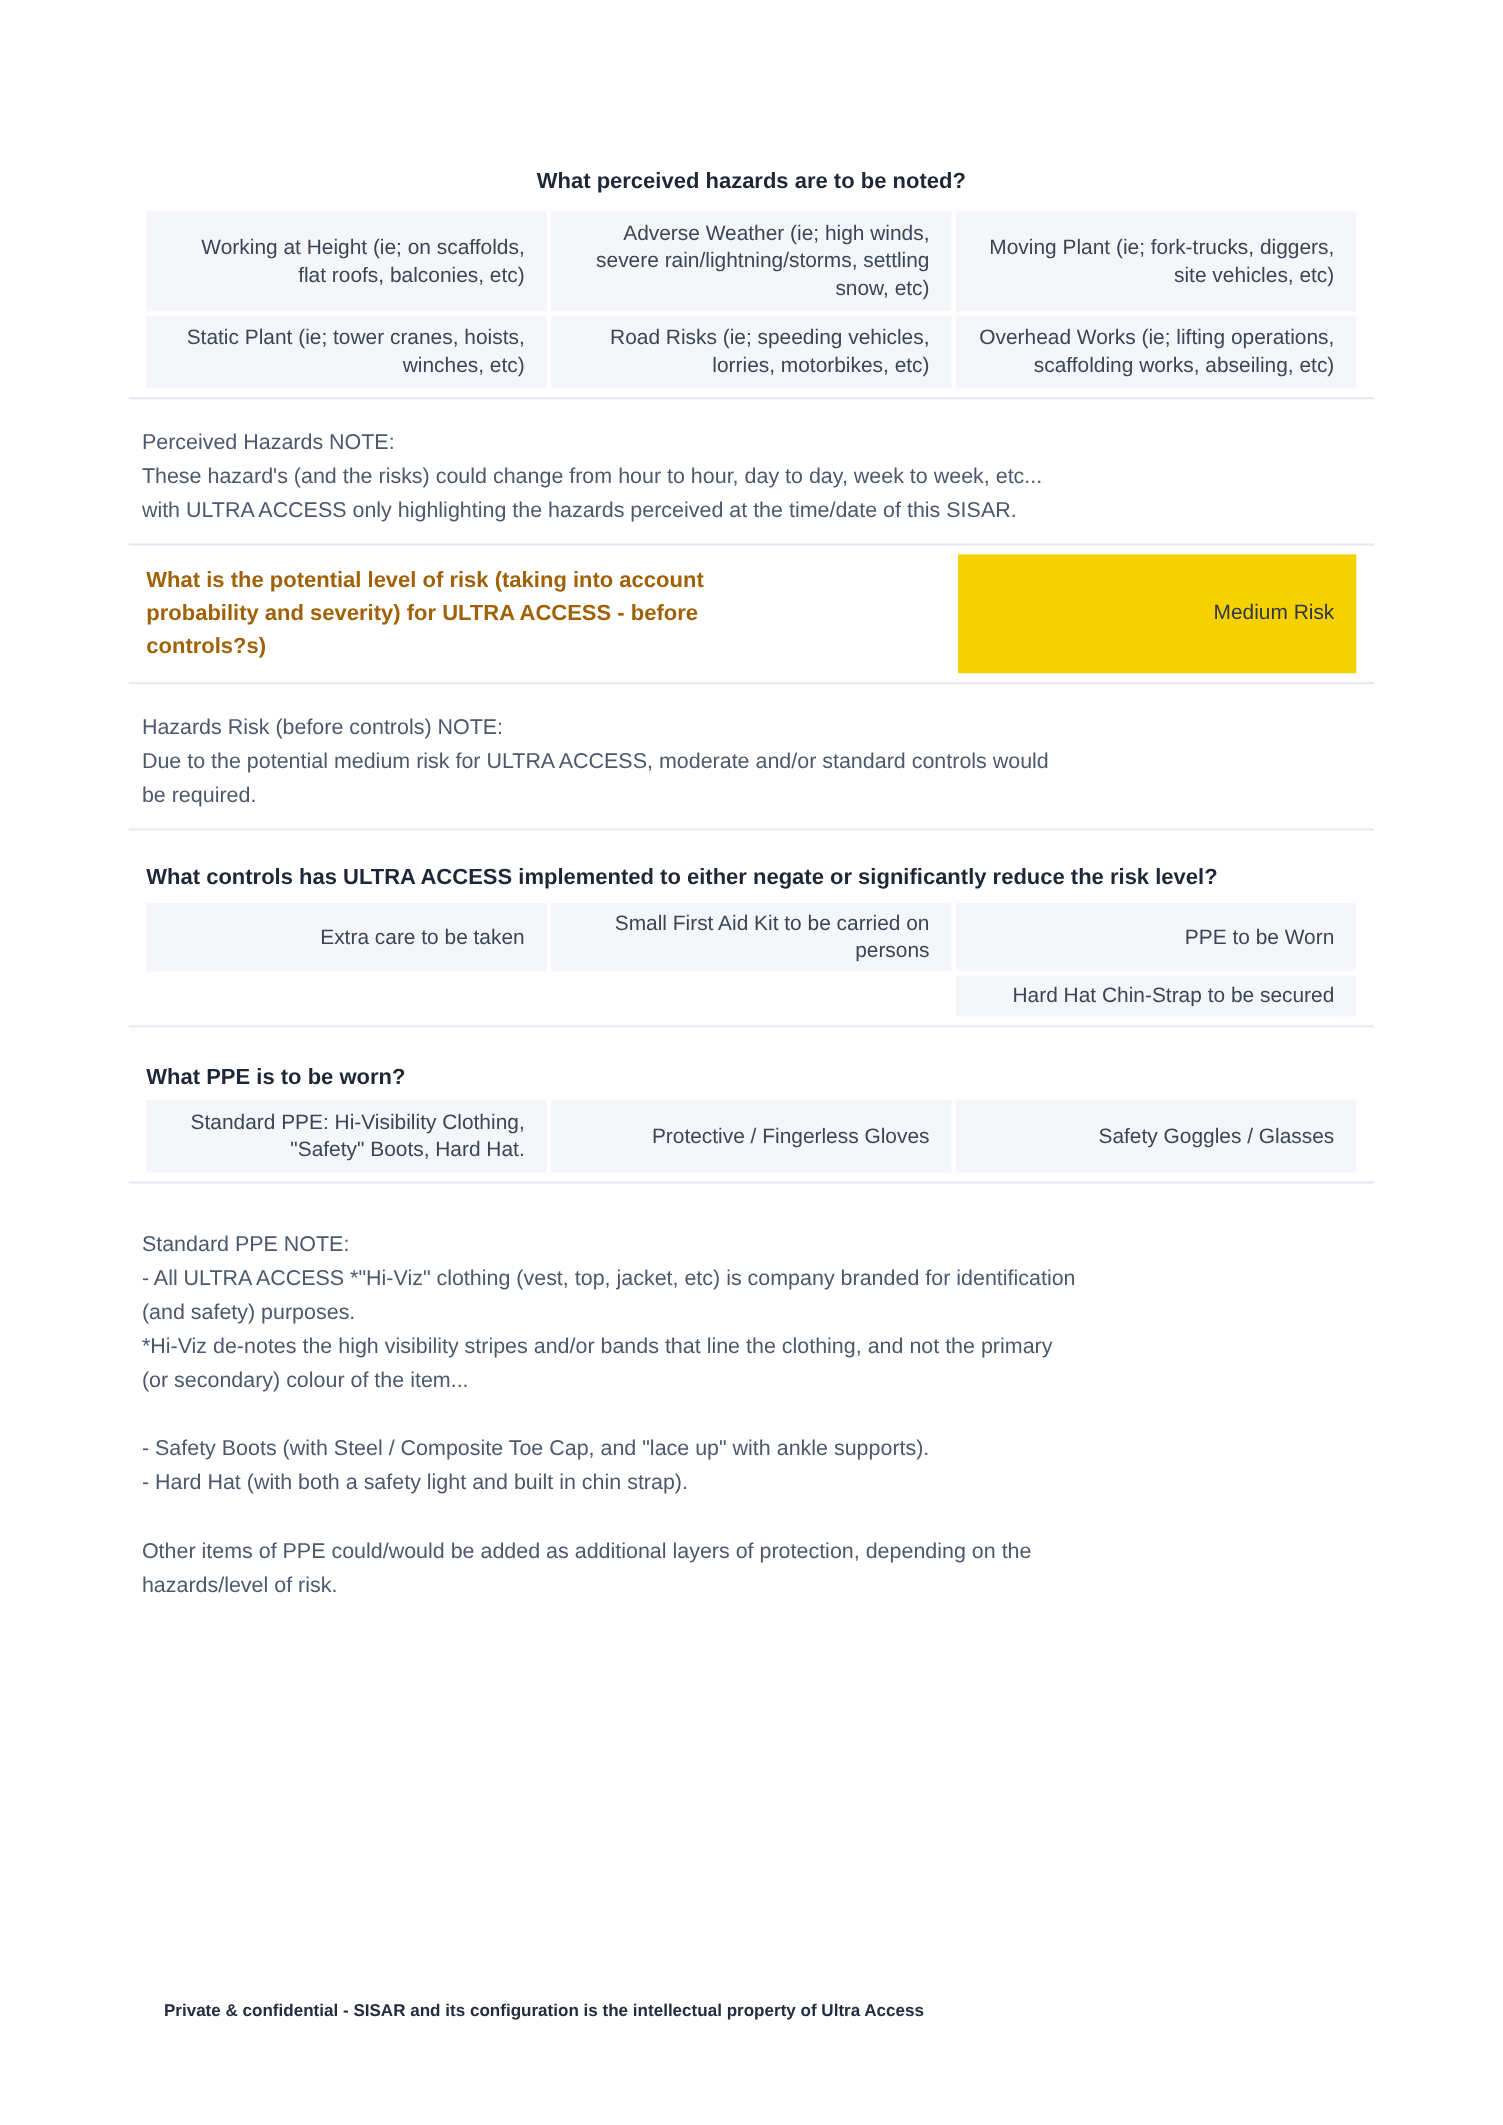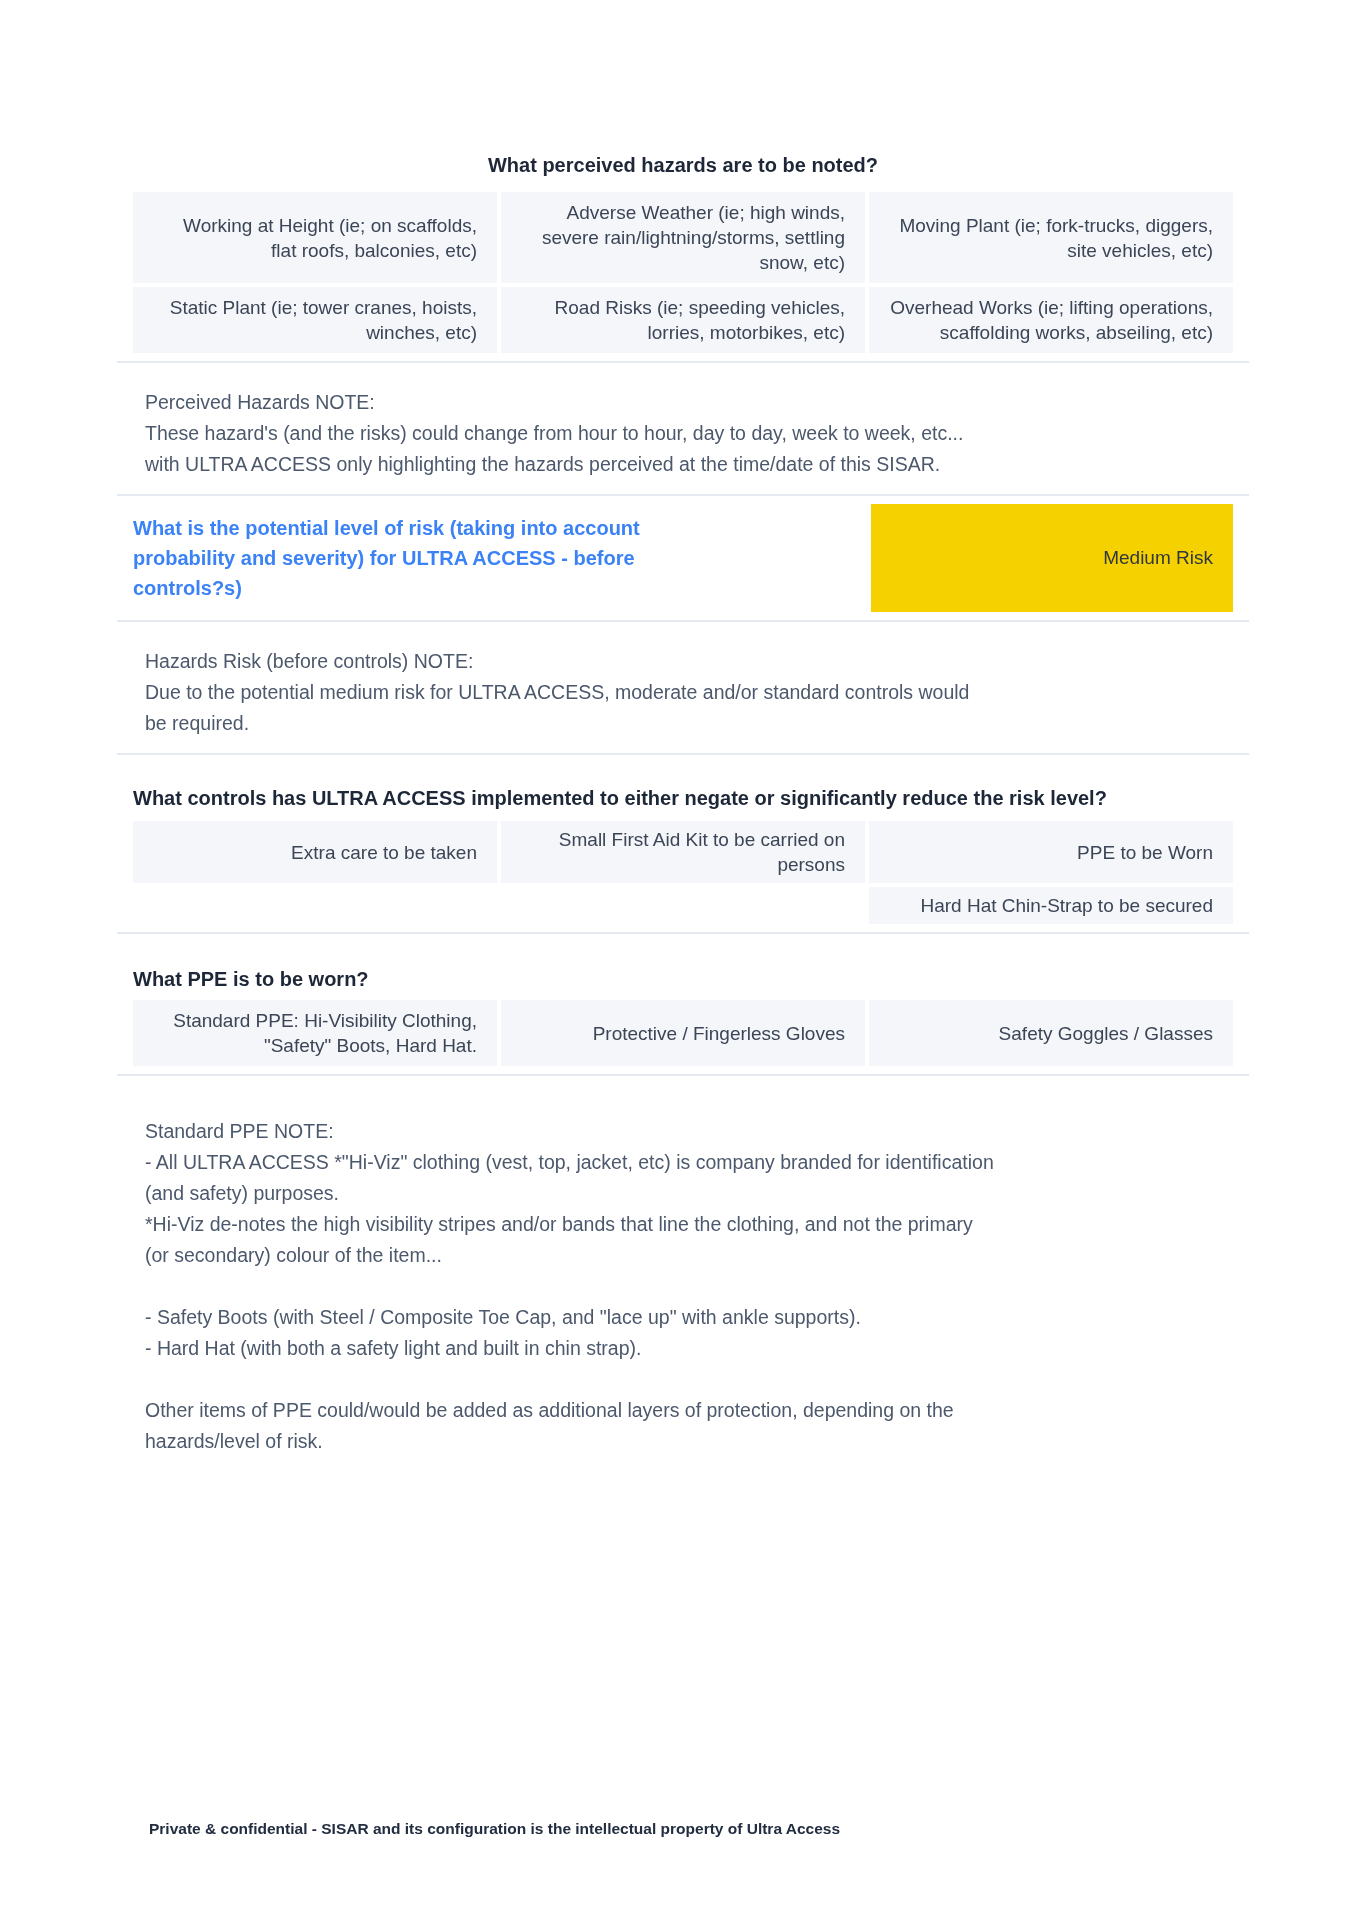--- a/index.html
+++ b/index.html
@@ -19,28 +19,28 @@
   }
   .cell{
     background:#f4f6fa;display:flex;align-items:center;justify-content:flex-end;
     text-align:right;padding:8px 20px;font-size:19px;line-height:25px;color:#3b4556;
   }
   .cell.empty{background:transparent;}
   .divider{border-bottom:2px solid #e5eaf2;height:0;}
   .div-after-table{margin-top:8px;}
   .note{
     white-space:pre-line;font-size:19.5px;line-height:31px;color:#4c586c;
-    margin:24px 16px 14px 28px;
+    margin:24px 16px 14px 12px;
   }
   .risk-section{
     display:grid;grid-template-columns:1fr 362px;align-items:center;
     padding:8px 16px;
   }
   .risk-question{
-    font-size:20px;line-height:30px;font-weight:bold;color:#3b82f6;
+    font-size:20px;line-height:30px;font-weight:bold;color:#a16207;
     max-width:580px;margin:0;
   }
   .risk-badge{
     min-height:108px;display:flex;align-items:center;justify-content:flex-end;
     padding:0 20px;font-size:19px;color:#30383f;text-align:right;
   }
   .h-controls{margin-top:28px;margin-bottom:8px;}
   .h-ppe{margin-top:32px;margin-bottom:8px;line-height:26px;}
   .t-compact .cell{padding:6px 20px;}
   .note-ppe{margin-top:40px;}

